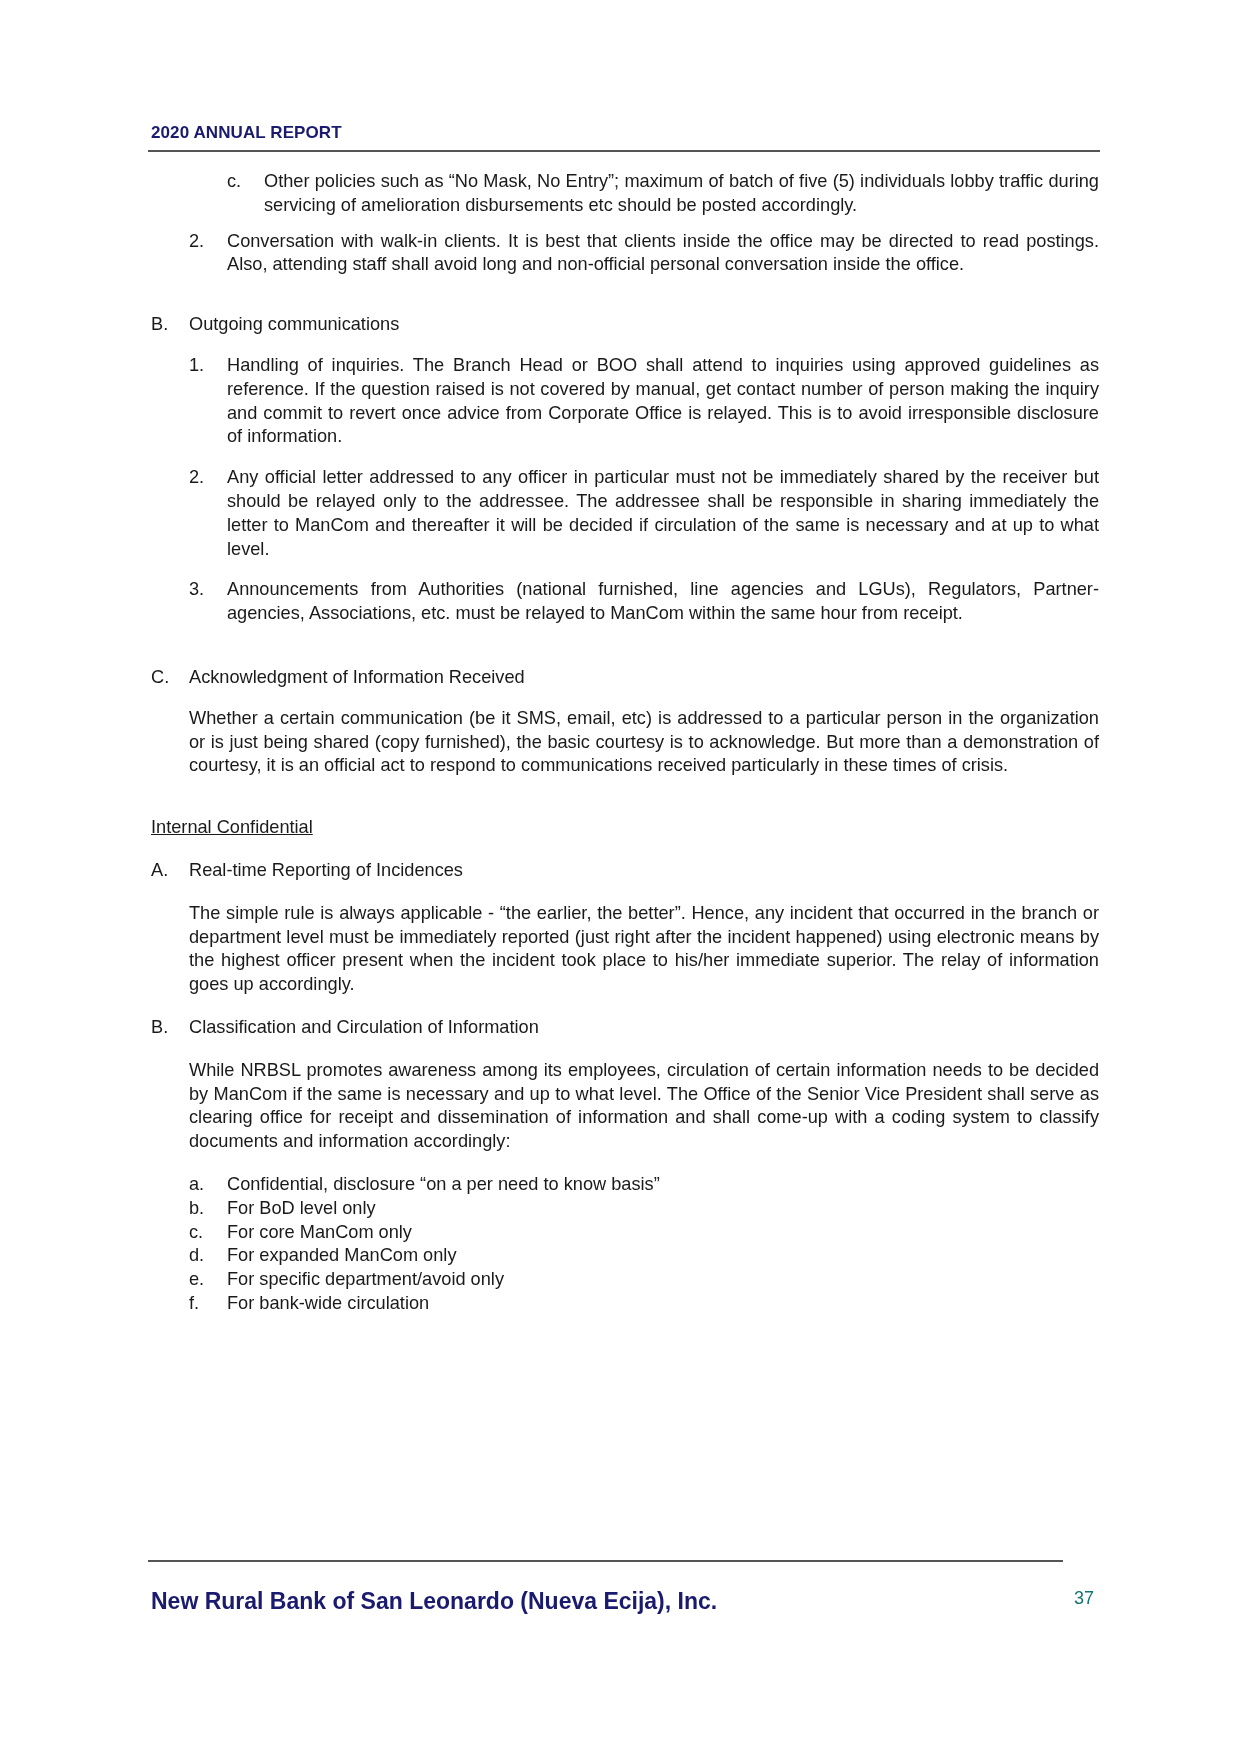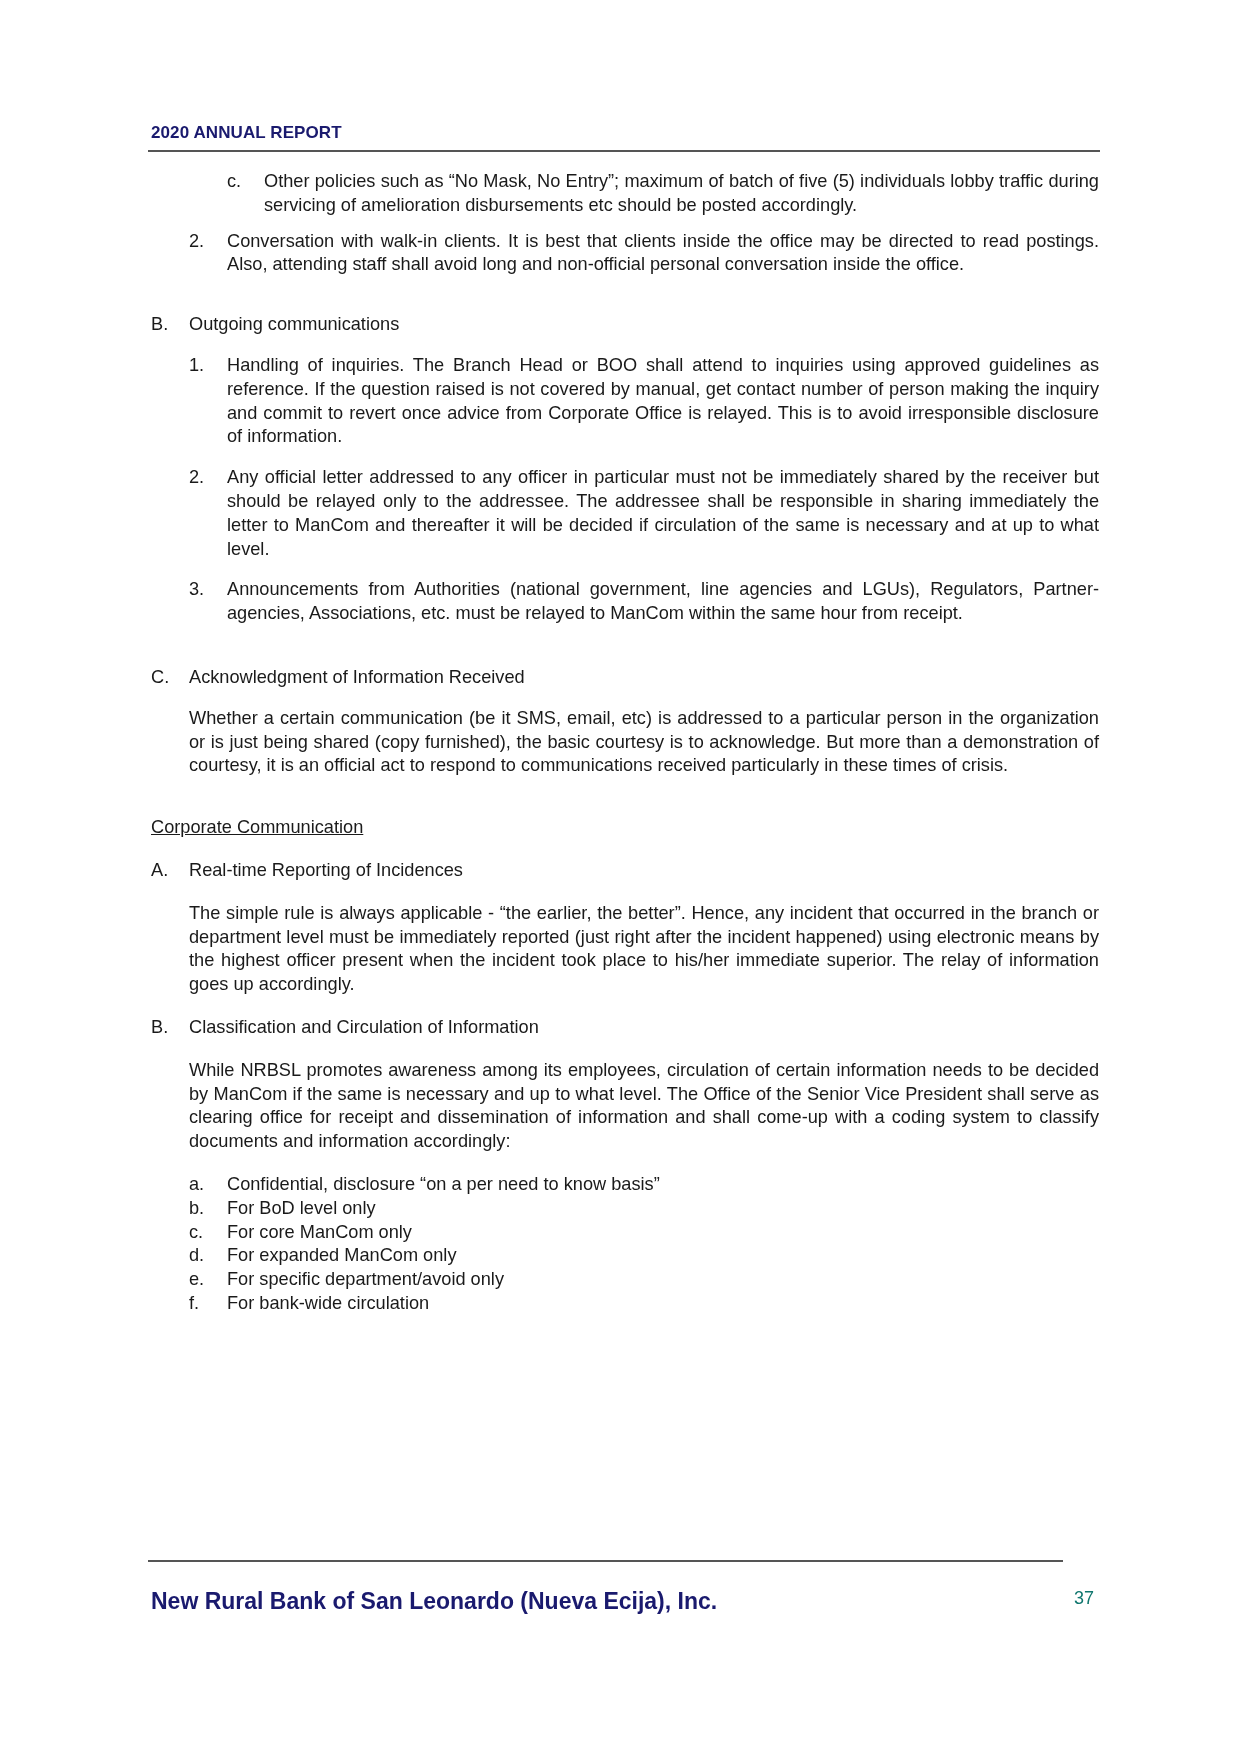--- a/index.html
+++ b/index.html
@@ -67,30 +67,30 @@
   <div class="item lvl2" style="margin-top:17px;">
     <span class="mk">1.</span>
     <span class="tx">Handling of inquiries. The Branch Head or BOO shall attend to inquiries using approved guidelines as reference. If the question raised is not covered by manual, get contact number of person making the inquiry and commit to revert once advice from Corporate Office is relayed. This is to avoid irresponsible disclosure of information.</span>
   </div>
   <div class="item lvl2" style="margin-top:17px;">
     <span class="mk">2.</span>
     <span class="tx">Any official letter addressed to any officer in particular must not be immediately shared by the receiver but should be relayed only to the addressee. The addressee shall be responsible in sharing immediately the letter to ManCom and thereafter it will be decided if circulation of the same is necessary and at up to what level.</span>
   </div>
   <div class="item lvl2" style="margin-top:17px;">
     <span class="mk">3.</span>
-    <span class="tx">Announcements from Authorities (national government, line agencies and LGUs), Regulators, Partner-agencies, Associations, etc. must be relayed to ManCom within the same hour from receipt.</span>
+    <span class="tx">Announcements from Authorities (national furnished, line agencies and LGUs), Regulators, Partner-agencies, Associations, etc. must be relayed to ManCom within the same hour from receipt.</span>
   </div>
 
   <div class="item lvl1" style="margin-top:40px;">
     <span class="mk">C.</span>
     <span class="tx">Acknowledgment of Information Received</span>
   </div>
   <div class="para" style="margin-top:17px;">Whether a certain communication (be it SMS, email, etc) is addressed to a particular person in the organization or is just being shared (copy furnished), the basic courtesy is to acknowledge. But more than a demonstration of courtesy, it is an official act to respond to communications received particularly in these times of crisis.</div>
 
-  <div class="section-heading" style="margin-top:38px;">Corporate Communication</div>
+  <div class="section-heading" style="margin-top:38px;">Internal Confidential</div>
 
   <div class="item lvl1" style="margin-top:19px;">
     <span class="mk">A.</span>
     <span class="tx">Real-time Reporting of Incidences</span>
   </div>
   <div class="para" style="margin-top:19px;">The simple rule is always applicable - “the earlier, the better”. Hence, any incident that occurred in the branch or department level must be immediately reported (just right after the incident happened) using electronic means by the highest officer present when the incident took place to his/her immediate superior. The relay of information goes up accordingly.</div>
 
   <div class="item lvl1" style="margin-top:19px;">
     <span class="mk">B.</span>
     <span class="tx">Classification and Circulation of Information</span>

